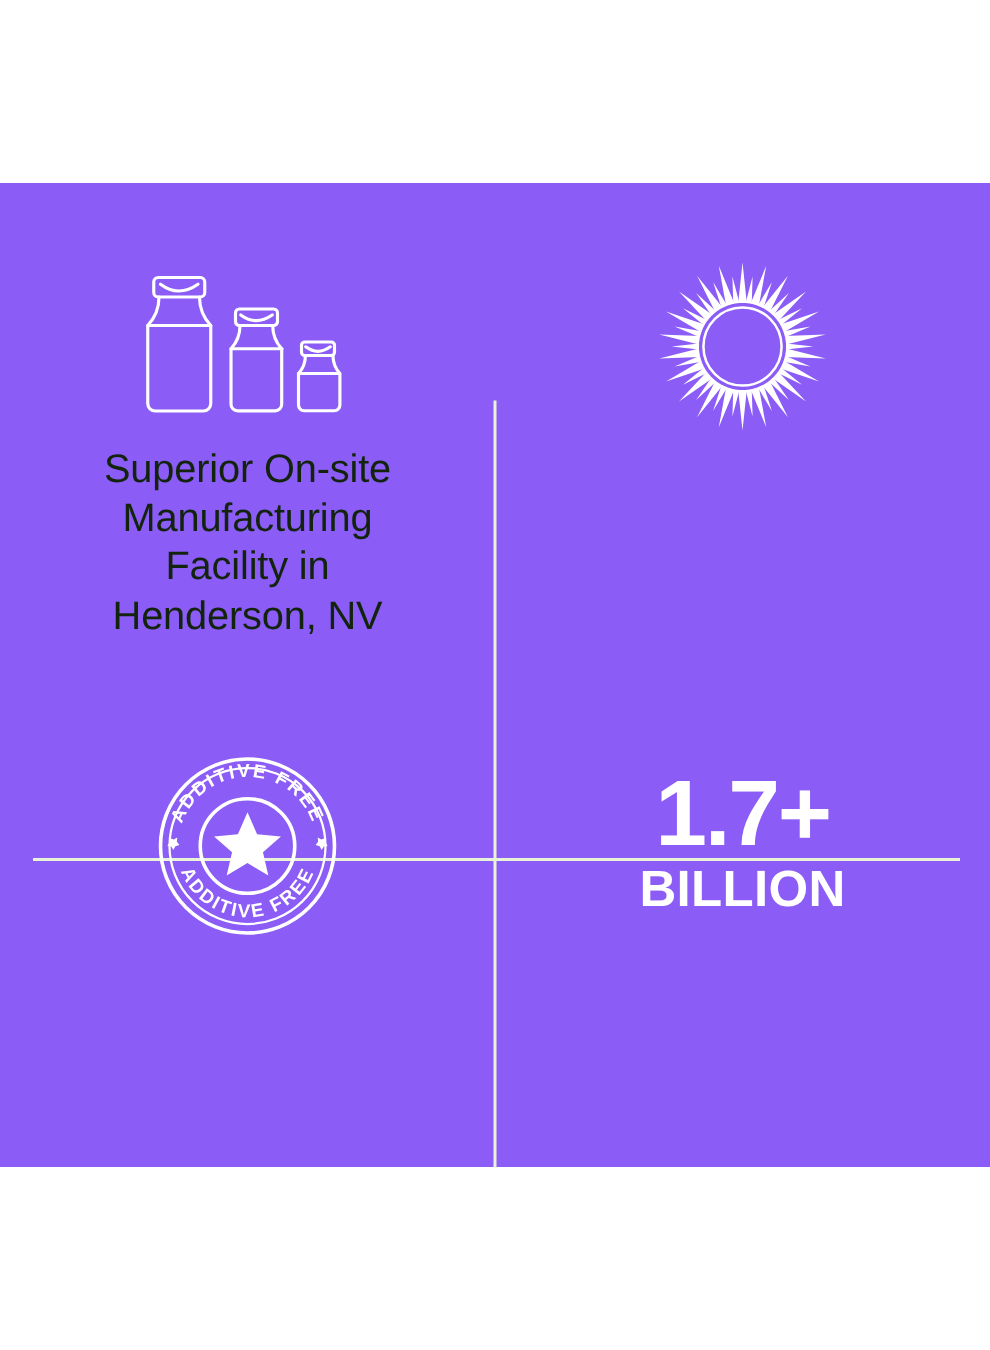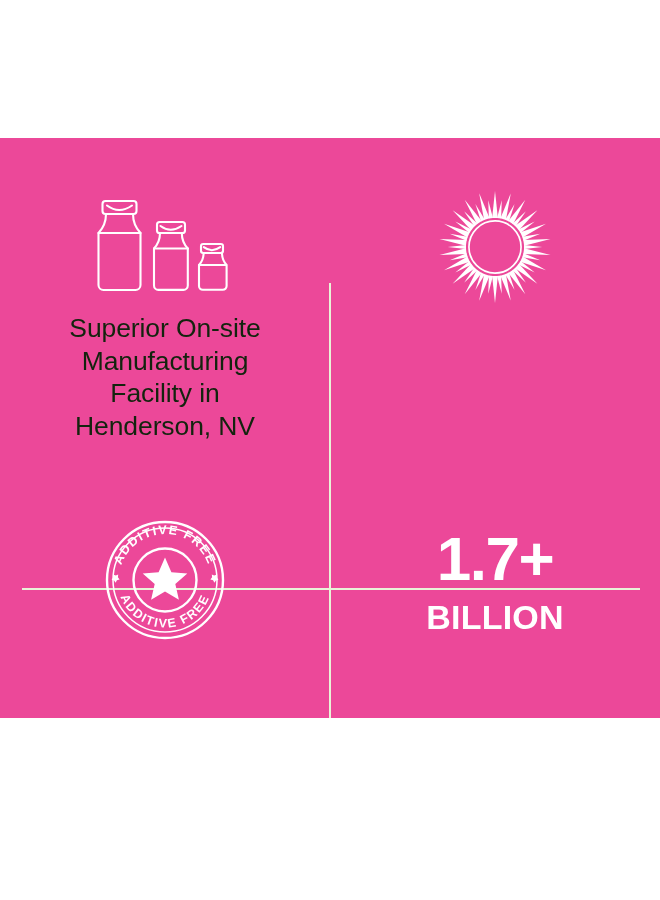--- a/index.html
+++ b/index.html
@@ -18,24 +18,24 @@
     position: relative;
     width: 660px;
     height: 900px;
     background: #ffffff;
   }
 
   
   .panel {
     position: absolute;
     left: 0;
-    top: 138px;
-    width: 660px;
-    height: 580px;
-    background: #ec4899;
+    top: 122px;
+    width: 660px;
+    height: 656px;
+    background: #8b5cf6;
     overflow: hidden;
   }
 
   
   .divider-v {
     position: absolute;
     left: 329px;
     top: 145px;
     width: 2px;
     height: 613px;
@@ -97,21 +97,21 @@
 
   
   .stat-num {
     color: #ffffff;
     font-family: "Liberation Sans", sans-serif;
     font-size: 62px;
     font-weight: bold;
     line-height: 0.92;
     letter-spacing: -1.5px;
     text-align: center;
-    margin: 8px;
+    margin: 0;
   }
   .stat-unit {
     color: #ffffff;
     font-family: "Liberation Sans", sans-serif;
     font-size: 34px;
     font-weight: bold;
     line-height: 1;
     letter-spacing: 0.2px;
     text-align: center;
     margin: 4px 0 4px 0;

